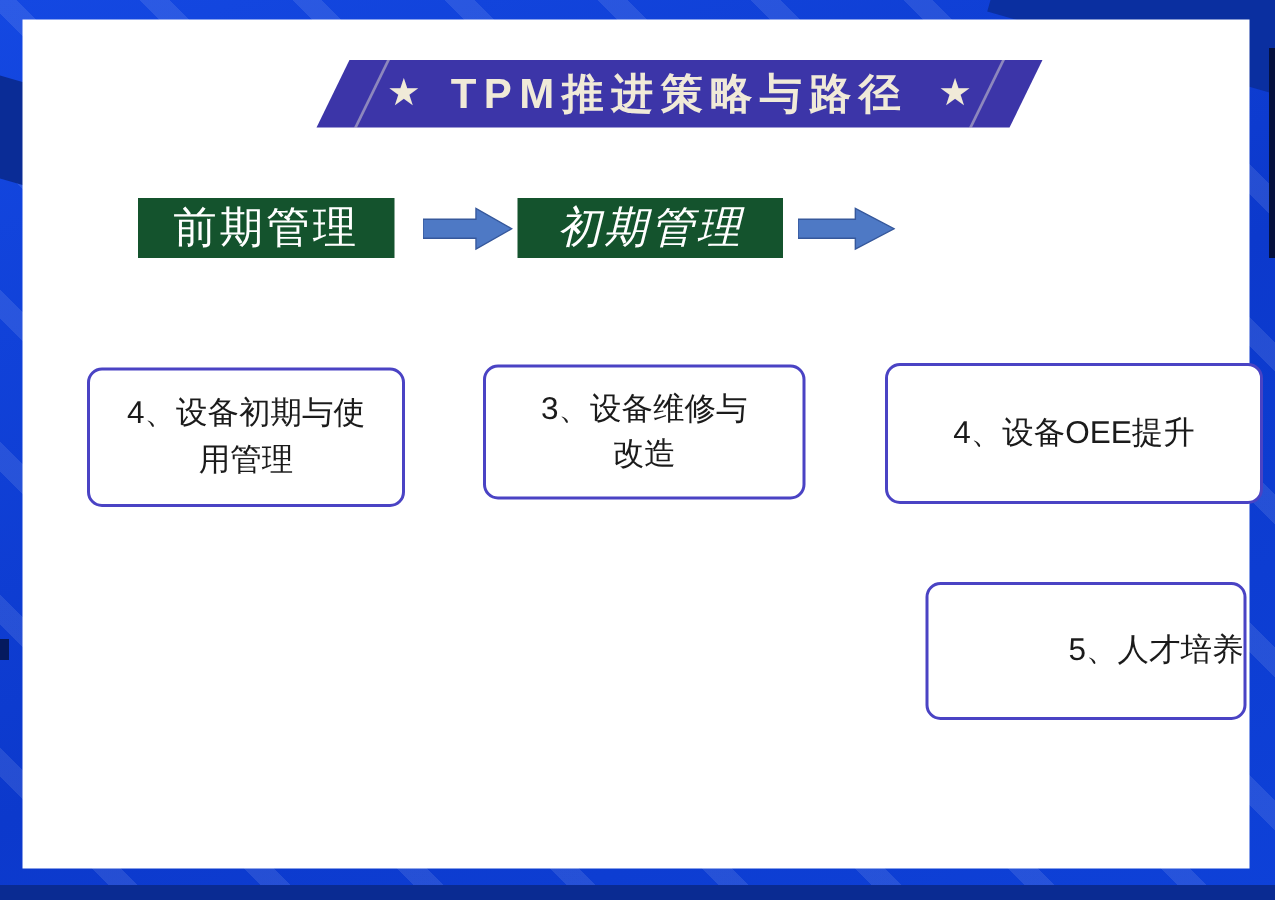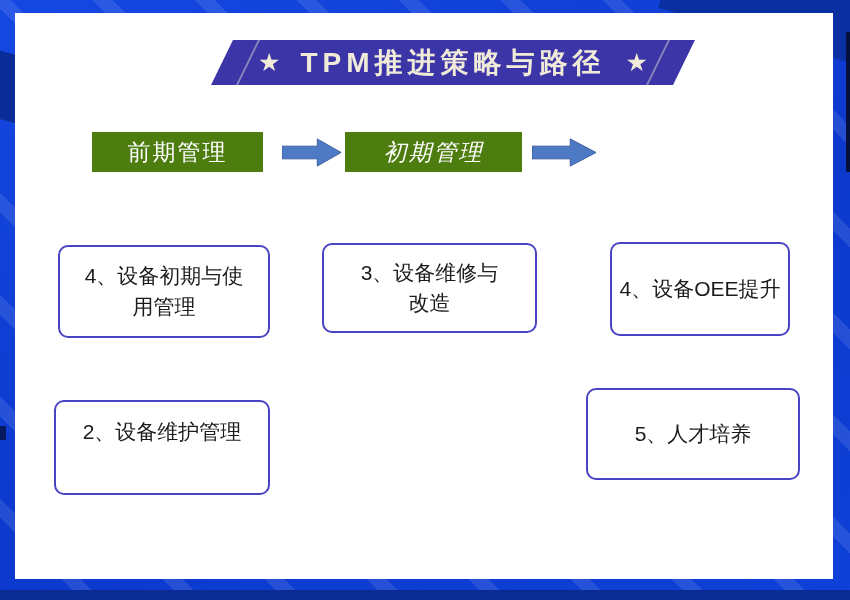--- a/index.html
+++ b/index.html
@@ -43,44 +43,44 @@
     position:absolute;inset:0;transform:skewX(26deg);
     display:flex;align-items:center;justify-content:center;gap:20px;
     color:#F0EAD8;
   }
   .banner-title{
     font-size:28px;font-weight:bold;letter-spacing:5px;white-space:nowrap;
   }
   .banner-star{font-size:25px;line-height:1;}
   
   .stage{
-    position:absolute;top:119px;height:40px;background:#4d7c0f;
+    position:absolute;top:119px;height:40px;background:#14532d;
     color:#FFFFFF;display:flex;align-items:center;justify-content:center;
-    font-size:23px;letter-spacing:2px;
+    font-size:29px;letter-spacing:2px;
   }
   .stage-1{left:77px;width:171px;}
   .stage-2{left:330px;width:177px;font-style:italic;}
   .stage-3{left:585px;width:180px;}
   .arrow{position:absolute;top:125px;height:29px;}
   .arrow-1{left:267px;width:60px;}
   .arrow-2{left:517px;width:65px;}
   .arrow svg{width:100%;height:100%;display:block;}
   
   .cbox{
     position:absolute;background:#FFFFFF;
     border:2px solid #4A43C4;border-radius:10px;
     display:flex;align-items:center;justify-content:center;
     font-size:21px;color:#1B1B1B;text-align:center;
     line-height:1.45;white-space:pre-line;box-sizing:border-box;
   }
   .cbox-1{left:43px;top:232px;width:212px;height:93px;}
   .cbox-2{left:39px;top:387px;width:216px;height:95px;align-items:flex-start;padding-top:15px;}
   .cbox-3{left:307px;top:230px;width:215px;height:90px;}
-  .cbox-4{left:595px;top:229px;width:180px;height:94px;text-align:center;}
-  .cbox-5{left:571px;top:375px;width:214px;height:92px;}
+  .cbox-4{left:575px;top:229px;width:252px;height:94px;text-align:center;}
+  .cbox-5{left:602px;top:375px;width:214px;height:92px;justify-content:flex-end;}
 </style>
 </head>
 <body>
 
 <div class="frame">
   <div class="accent accent-tr"></div>
   <div class="accent accent-tl"></div>
   <div class="accent accent-bottom"></div>
   <div class="accent accent-left-notch"></div>
   <div class="accent accent-right-sliver"></div>
@@ -117,23 +117,20 @@
       <polygon points="0,9 40,9 40,1 67,16 40,31 40,23 0,23" fill="#4E79C5" stroke="#36589B" stroke-width="1"></polygon>
     </svg>
   </div>
 
 
   <div class="cbox cbox-1">
     <span>4、设备初期与使
 用管理</span>
   </div>
 
-  <div class="cbox cbox-2">
-    <span>2、设备维护管理</span>
-  </div>
 
   <div class="cbox cbox-3">
     <span>3、设备维修与
 改造</span>
   </div>
 
   <div class="cbox cbox-4">
     <span>4、设备OEE提升</span>
   </div>
 

